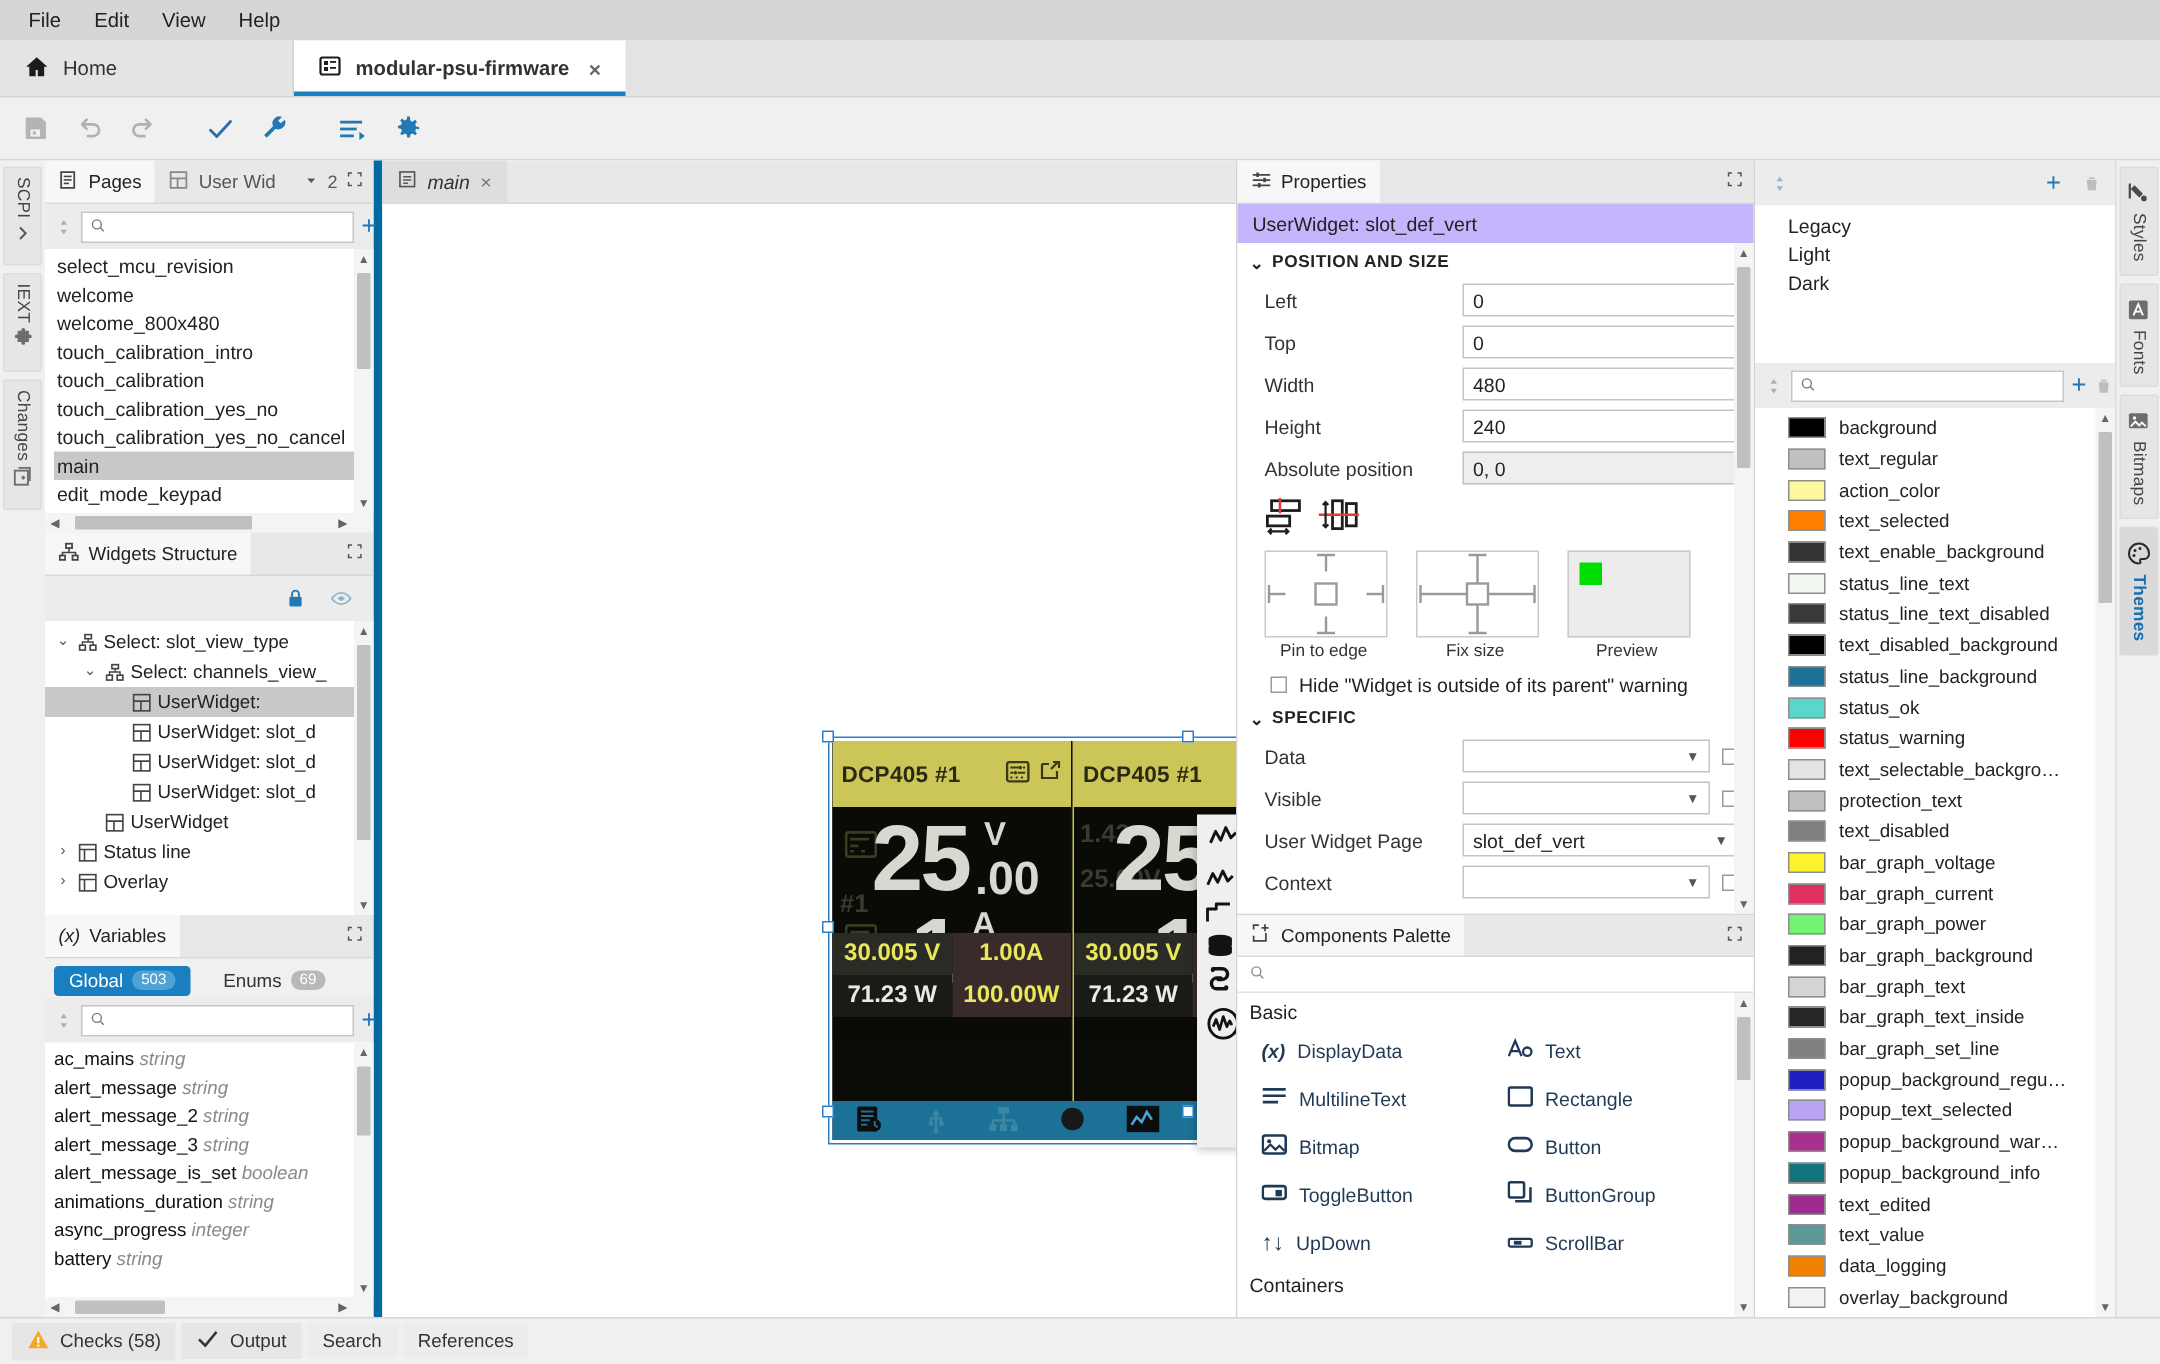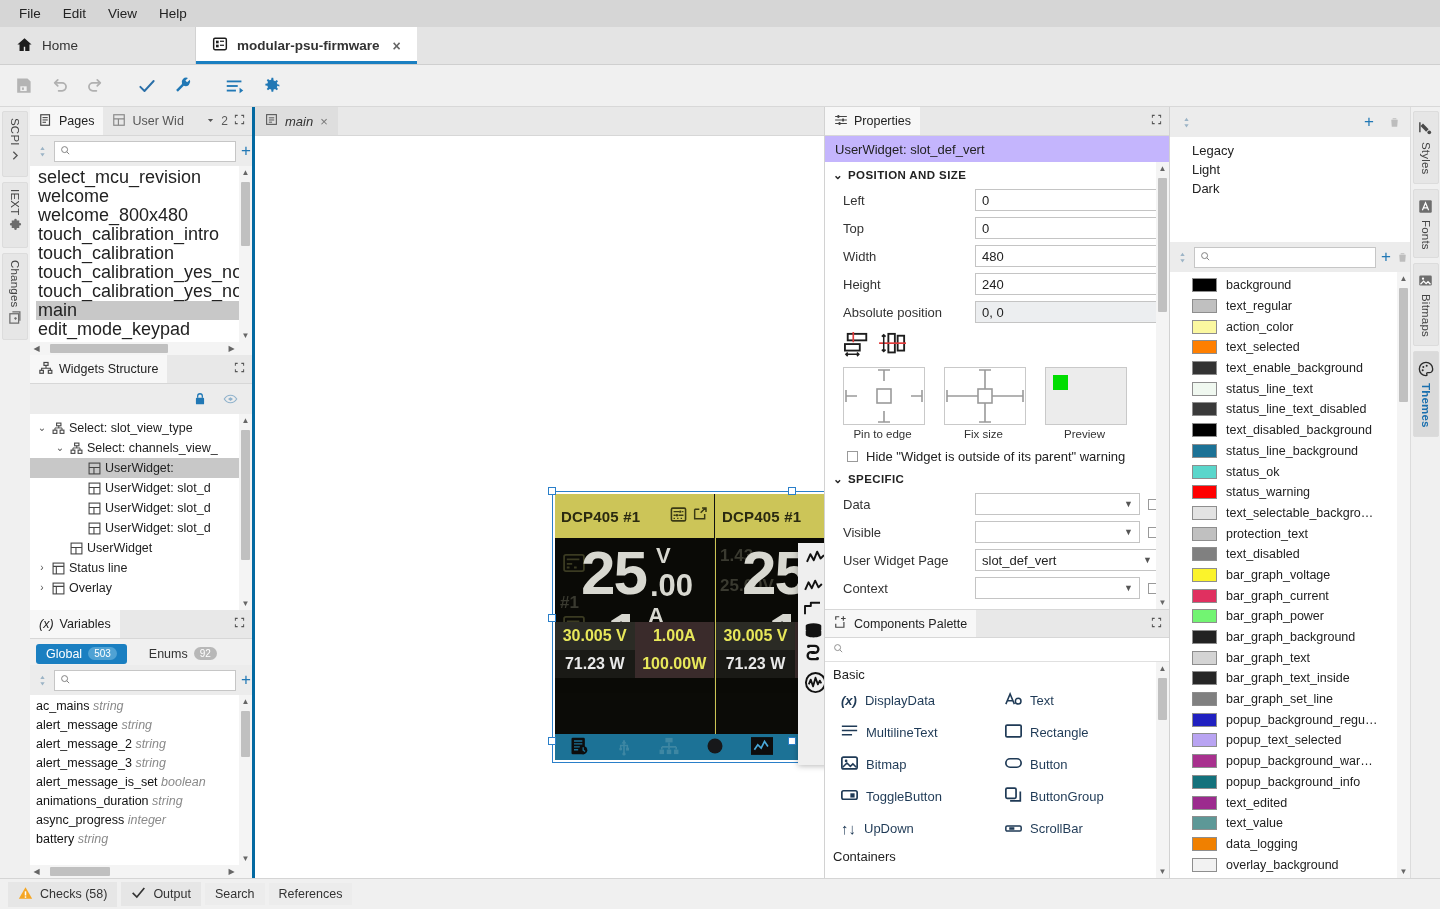--- a/index.html
+++ b/index.html
@@ -36,33 +36,33 @@
   .vstrip { width:30px; background:#f0f0f0; display:flex; flex-direction:column; align-items:center; padding-top:4px; gap:2px; flex:0 0 auto; }
   .vstrip.right { border-left:1px solid #dcdcdc; }
   .vtab { background:#e6e6e6; border:1px solid #dcdcdc; border-radius:2px; width:26px; display:flex; flex-direction:column; align-items:center; justify-content:flex-start;
           padding:6px 0 8px; margin-bottom:3px; cursor:default; }
   .vtab.sel { background:#dadada; }
   .vtab .vlabel { writing-mode:vertical-rl; font-size:11.5px; color:#444; letter-spacing:0.2px; white-space:nowrap; }
   .vtab .vicon { margin:3px 0; }
   .vtab.sel .vlabel { color:#1a6fae; font-weight:bold; }
 
   
-  .leftcol { width:225px; flex:0 0 auto; display:flex; flex-direction:column; background:#f0f0f0; border-right:3px solid #0369a1; }
+  .leftcol { width:225px; flex:0 0 auto; display:flex; flex-direction:column; background:#f0f0f0; border-right:6px solid #0369a1; }
   .panel { display:flex; flex-direction:column; min-height:0; }
   .panel-tabs { height:29px; background:#e8e8e8; display:flex; align-items:stretch; border-bottom:1px solid #d7d7d7; }
   .ptab { display:flex; align-items:center; gap:6px; padding:0 9px; font-size:12.5px; color:#555; cursor:default; }
   .ptab.active { background:#f7f7f7; color:#222; }
   .ptab-extra { margin-left:auto; display:flex; align-items:center; gap:6px; padding-right:7px; color:#5a5a5a; font-size:12px; }
   .toolrow { height:30px; background:#ececec; display:flex; align-items:center; gap:5px; padding:0 6px; }
   .search-box { flex:1 1 auto; height:21px; background:#fff; border:1px solid #c6c6c6; display:flex; align-items:center; padding:0 5px; gap:4px; }
   .search-box input { border:none; outline:none; flex:1; font-size:12px; font-family:inherit; background:transparent; color:#333; }
   .ibtn { width:20px; height:20px; display:flex; align-items:center; justify-content:center; cursor:default; }
   .listwrap { position:relative; flex:1 1 auto; background:#fff; overflow:hidden; }
   .list { padding:2px 0 0 6px; }
-  .list-item { font-size:18px; line-height:19px; color:#222; white-space:nowrap; cursor:default; padding-left:2px; }
+  .list-item { font-size:13px; line-height:19px; color:#222; white-space:nowrap; cursor:default; padding-left:2px; }
   .list-item.sel { background:#c8c8c8; }
   .vscroll { position:absolute; right:0; top:0; bottom:0; width:13px; background:#f4f4f4; }
   .vscroll .up,.vscroll .dn { height:13px; display:flex; align-items:center; justify-content:center; color:#666; font-size:8px; }
   .vscroll .thumb { position:absolute; left:2px; width:9px; background:#c0c0c0; border-radius:1px; }
   .hscroll { height:13px; background:#f4f4f4; display:flex; align-items:center; position:relative; }
   .hscroll .lf,.hscroll .rt { width:13px; text-align:center; color:#666; font-size:8px; }
   .hscroll .hthumb { position:absolute; height:9px; top:2px; background:#c0c0c0; border-radius:1px; }
 
   .tree { padding:4px 0 0 0; font-size:12.5px; }
   .tnode { display:flex; align-items:center; gap:4px; line-height:20px; white-space:nowrap; color:#222; cursor:default; padding-right:4px; }
@@ -510,21 +510,21 @@
             </span>
           </div>
         </div>
         <div class="seg">
           <div class="segbtn on">
             <span>Global</span>
             <span class="badge">503</span>
           </div>
           <div class="segbtn">
             <span>Enums</span>
-            <span class="badge">92</span>
+            <span class="badge">69</span>
           </div>
         </div>
         <div class="toolrow">
           <span class="ibtn">
             <svg width="13" height="13" viewBox="0 0 24 24">
                 <path d="M12 3l4 6H8zM12 21l4-6H8z" fill="#9cb4c6"></path>
               </svg>
           </span>
           <div class="search-box">
             <span>

